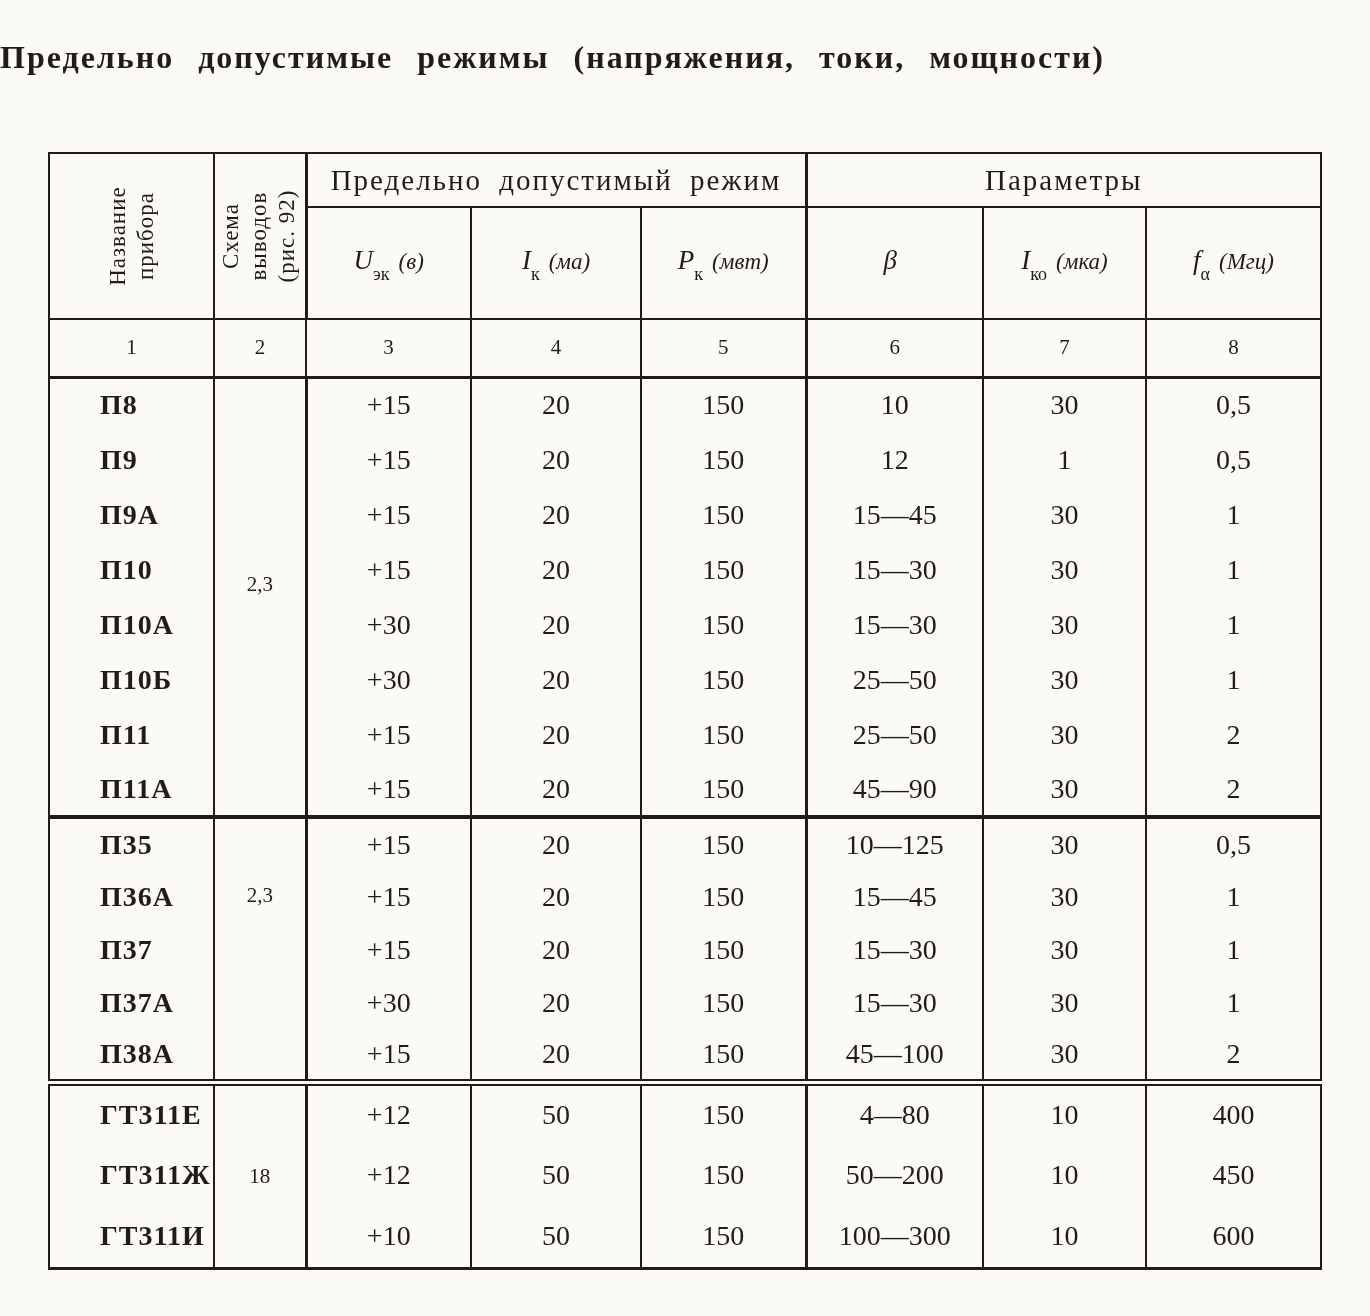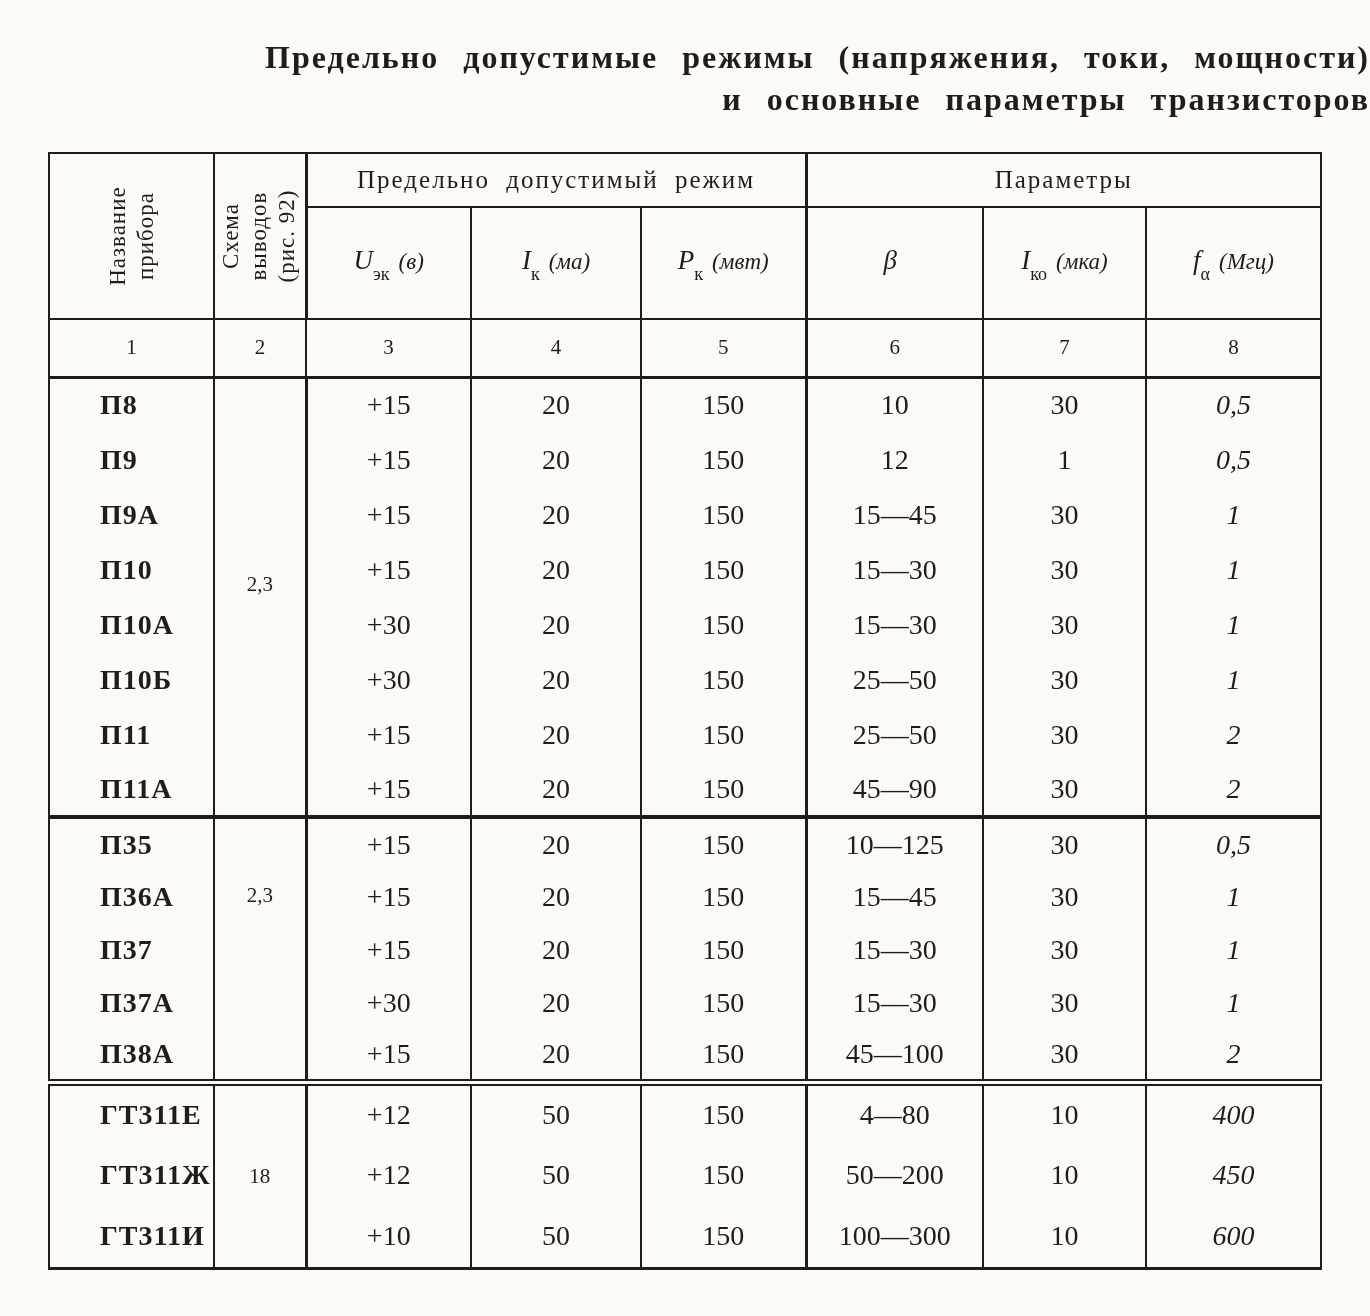--- a/index.html
+++ b/index.html
@@ -12,21 +12,21 @@
     position:relative;
     width:1370px;height:1316px;
     background:var(--paper);
     color:var(--ink);
     font-family:"Liberation Serif", serif;
     overflow:hidden;
   }
   
   .title{
     position:absolute;top:36px;left:0;width:100%;
-    text-align:right;
+    text-align:left;
     font-weight:bold;
     font-size:32px;
     line-height:1.32;
     letter-spacing:2px;
     word-spacing:14px;
   }
   
   table.tbl{
     position:absolute;left:48px;top:152px;
     width:1272px;
@@ -45,21 +45,21 @@
     transform:rotate(-90deg);
     white-space:nowrap;
     font-size:23px;
     line-height:1.22;
     text-align:center;
     letter-spacing:1px;
   }
   
   tr.r-group th.ghead{
     height:54px;
-    font-size:25px;
+    font-size:29px;
     letter-spacing:2px;
     word-spacing:8px;
     border-bottom:2.5px solid var(--ink);
   }
   th.g1{border-right:3px solid var(--ink);}
   
   tr.r-units th{
     height:112px;
     font-size:27px;
     border-right:2.5px solid var(--ink);
@@ -77,21 +77,21 @@
     border-right:2.5px solid var(--ink);
     border-bottom:3.5px solid var(--ink);
   }
   tr.r-nums td:last-child{border-right:none;}
   tr.r-nums td.n5{border-right:3px solid var(--ink);}
   
   tbody td{
     font-size:28px;
     border-right:2.5px solid var(--ink);
   }
-  tbody td:last-child{border-right:none;font-style:italic;}
+  tbody td:last-child{border-right:none;}
   tbody td.name{
     text-align:left;
     padding-left:50px;
     font-weight:bold;
     letter-spacing:1px;
   }
   tbody td.schema{border-right:3px solid var(--ink);font-size:21px;}
   tbody td.pk{border-right:3px solid var(--ink);}
   tbody.b1 td{height:55px;}
   tbody.b2 td{height:53px;}
@@ -101,21 +101,20 @@
   tbody.b2 tr:first-child > td{border-top:4px solid var(--ink);}
   tbody.b3 tr:first-child > td{border-top:7px double var(--ink);}
 </style>
 </head>
 <body>
 
 <div class="page">
 
   <div class="title">
     <div>Предельно допустимые режимы (напряжения, токи, мощности)</div>
-    <div>и основные параметры транзисторов</div>
   </div>
 
   <table class="tbl">
     <colgroup>
       <col style="width:165px">
         <col style="width:92px">
         <col style="width:165px">
         <col style="width:170px">
       <col style="width:165px">
         <col style="width:177px">

